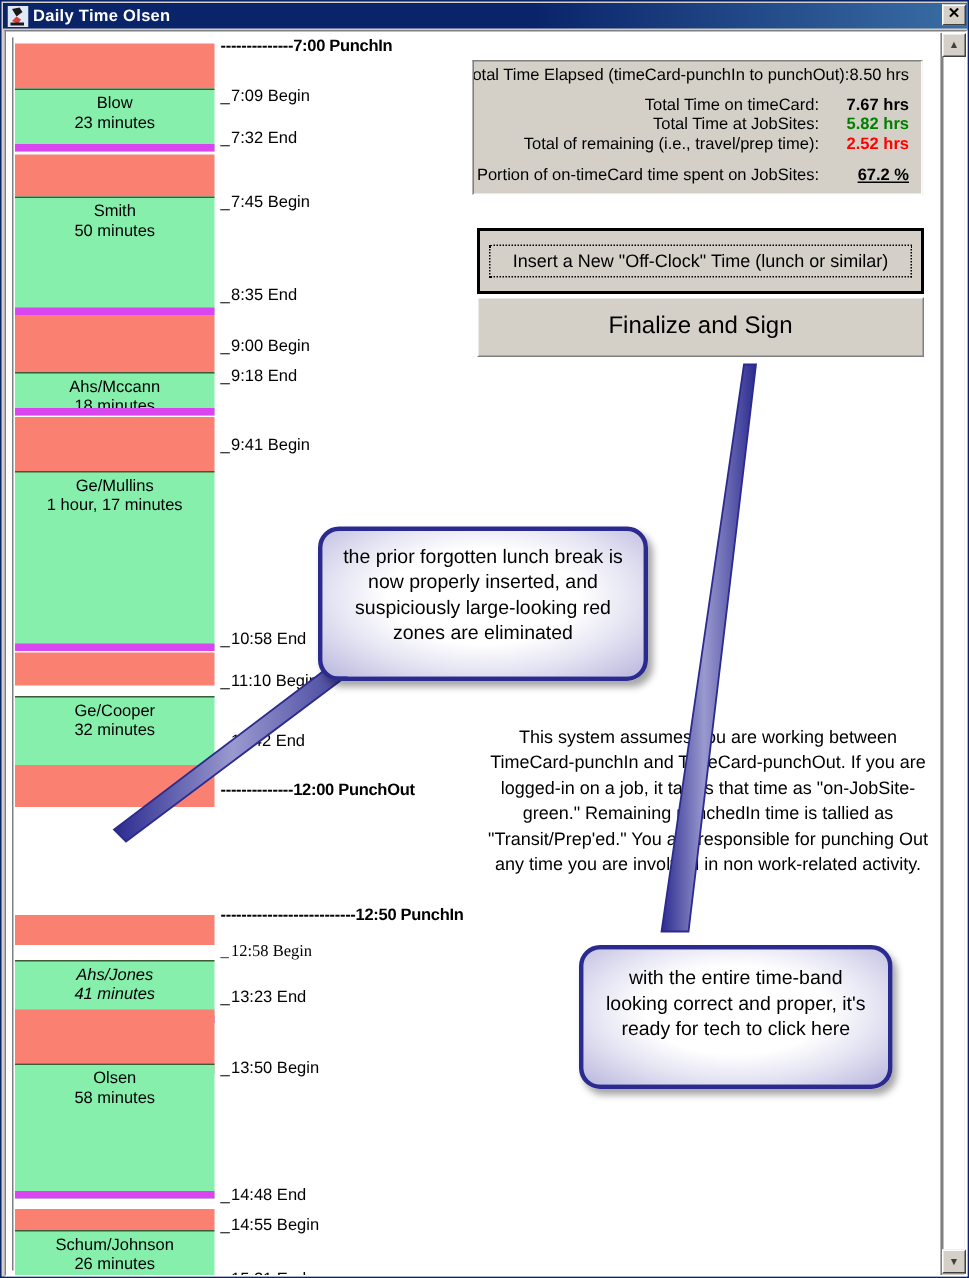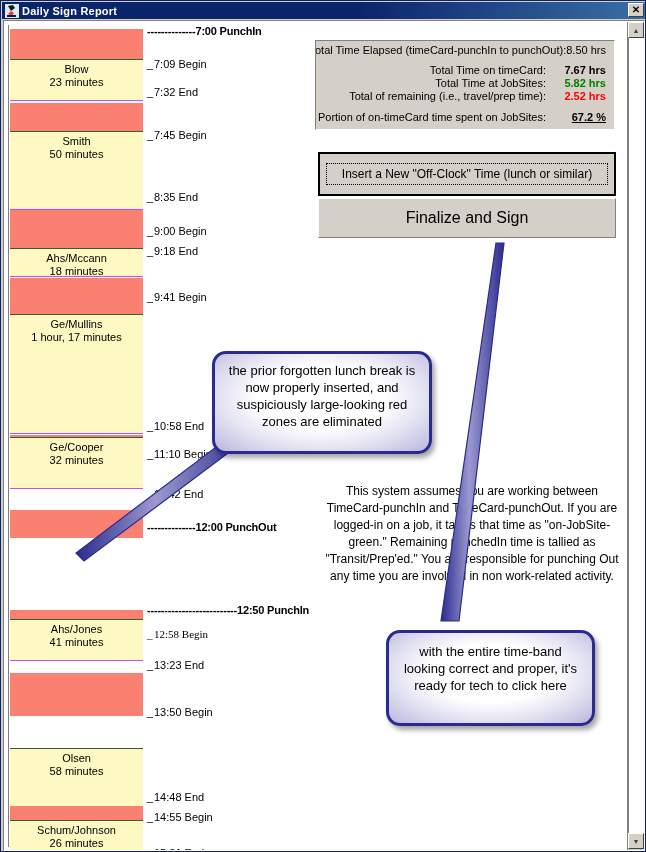--- a/index.html
+++ b/index.html
@@ -73,21 +73,21 @@
     position:absolute; left:4px; top:4px;
     width:135px; height:822px;
     border-left:1px solid #808080;
     background:#fff;
   }
   .blk {
     position:absolute; left:1px; width:133px;
     overflow:hidden;
   }
   .blk.red  { background:#fa8072; }
-  .blk.green{ background:#fef9c3; border-top:1px solid #3a5a3a; border-bottom:1px solid #d946ef; }
+  .blk.green{ background:#86efac; border-top:1px solid #3a5a3a; border-bottom:5px solid #d946ef; }
   .blk.white{ background:#ffffff; }
   .blk-label {
     text-align:center; color:#000; font-size:11px;
     font-family:"Liberation Sans", sans-serif;
     line-height:13px; padding-top:3px;
     white-space:nowrap;
   }
 
   
   .tick {
@@ -192,21 +192,21 @@
 
   <div id="titlebar">
     <span id="title-icon">
       <svg width="14" height="14" viewBox="0 0 14 14">
         <rect x="0" y="0" width="14" height="14" fill="#dfe8f5"></rect>
         <path d="M3 2 L8 1 L10 4 L6 7 Z" fill="#1a1a1a"></path>
         <path d="M6 7 L9 9 L7 12 L3 10 Z" fill="#d94040"></path>
         <rect x="2" y="11" width="9" height="2" fill="#1a1a1a"></rect>
       </svg>
     </span>
-    <span id="title-text">Daily Sign Report</span>
+    <span id="title-text">Daily Time Olsen</span>
     <span id="close-btn">✕</span>
   </div>
 
   <div id="client">
 
     <div id="band">
         <div class="blk red" style="top: 4px; height: 30px;"></div>
         <div class="blk green" style="top: 34px; height: 42px;">
           <div class="blk-label">Blow</div>
           <div class="blk-label" style="padding-top: 0px;">23 minutes</div>
@@ -220,33 +220,33 @@
         <div class="blk green" style="top: 223px; height: 29px;">
           <div class="blk-label">Ahs/Mccann</div>
           <div class="blk-label" style="padding-top: 0px;">18 minutes</div>
         </div>
         <div class="blk red" style="top: 253px; height: 36px;"></div>
         <div class="blk green" style="top: 289px; height: 120px;">
           <div class="blk-label">Ge/Mullins</div>
           <div class="blk-label" style="padding-top: 0px;">1 hour, 17 minutes</div>
         </div>
         <div class="blk red" style="top: 410px; height: 22px;"></div>
-        <div class="blk green" style="top: 412px; height: 52px;">
+        <div class="blk green" style="top: 439px; height: 52px;">
           <div class="blk-label">Ge/Cooper</div>
           <div class="blk-label" style="padding-top: 0px;">32 minutes</div>
         </div>
         <div class="blk red" style="top: 485px; height: 28px;"></div>
         <div class="blk white" style="top: 513px; height: 72px;"></div>
         <div class="blk red" style="top: 585px; height: 20px;"></div>
-        <div class="blk green" style="top: 594px; height: 42px;">
+        <div class="blk green" style="top: 615px; height: 42px; font-style: italic;">
           <div class="blk-label">Ahs/Jones</div>
           <div class="blk-label" style="padding-top: 0px;">41 minutes</div>
         </div>
         <div class="blk red" style="top: 648px; height: 43px;"></div>
-        <div class="blk green" style="top: 723px; height: 90px;">
+        <div class="blk green" style="top: 684px; height: 90px;">
           <div class="blk-label">Olsen</div>
           <div class="blk-label" style="padding-top: 0px;">58 minutes</div>
         </div>
         <div class="blk red" style="top: 781px; height: 14px;"></div>
         <div class="blk green" style="top: 795px; height: 41px;">
           <div class="blk-label">Schum/Johnson</div>
           <div class="blk-label" style="padding-top: 0px;">26 minutes</div>
         </div>
       </div>
 

